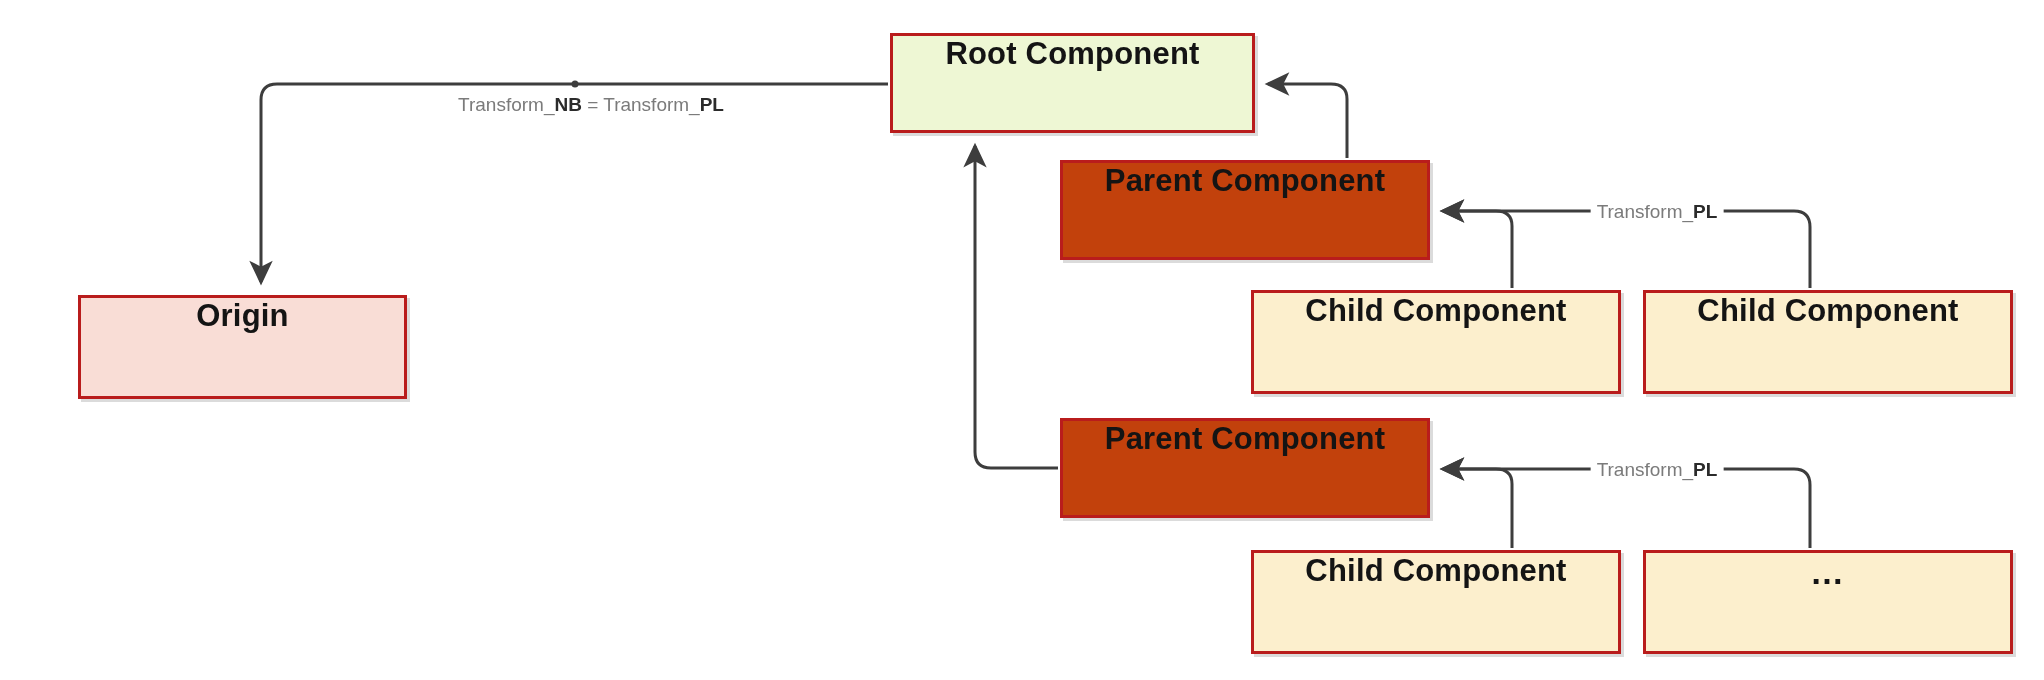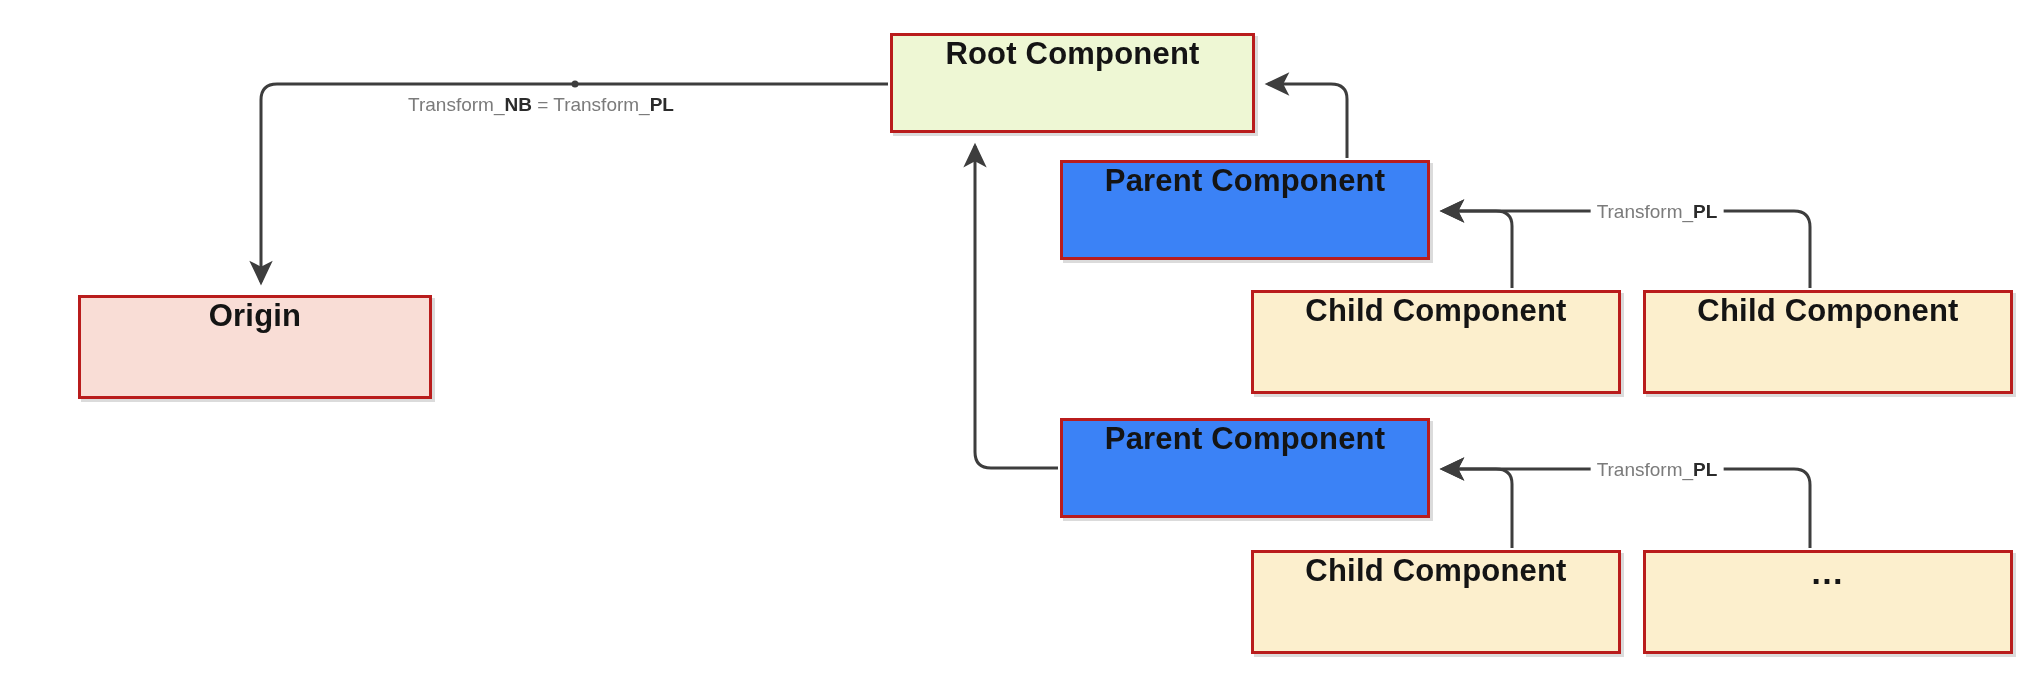--- a/index.html
+++ b/index.html
@@ -31,21 +31,21 @@
     display: flex;
     justify-content: center;
     font-weight: bold;
     font-size: 31px;
     letter-spacing: 0.2px;
     color: #141414;
     box-shadow: 3px 3px 0 rgba(0,0,0,0.14);
   }
   .node-root      { background: #eef7d4; }
   .node-origin    { background: #f9ddd6; }
-  .node-parent    { background: #3b82f6; }
+  .node-parent    { background: #c2410c; }
   .node-child     { background: #fcefcd; margin-left: 36px; }
   .node-ellipsis  { background: #fcefcd; font-size: 34px; letter-spacing: 2px; }
 
   .edge-label {
     position: absolute;
     font-size: 19px;
     color: #7b7b7b;
     background: #ffffff;
     white-space: nowrap;
     padding: 0 6px;
@@ -82,21 +82,21 @@
 
     <path d="M 1512,548 L 1512,484 Q 1512,469 1496,469 L 1443,469" fill="none" stroke="#3d3d3d" stroke-width="3" marker-end="url(#arrow)"></path>
 
     <path d="M 1810,548 L 1810,485 Q 1810,469 1794,469 L 1443,469" fill="none" stroke="#3d3d3d" stroke-width="3" marker-end="url(#arrow)"></path>
   </svg>
 
   <div class="node node-root" style="left:890px; top:33px; width:365px; height:100px;">
     <span>Root Component</span>
   </div>
 
-  <div class="node node-origin" style="left:78px; top:295px; width:354px; height:104px;">
+  <div class="node node-origin" style="left:78px; top:295px; width:329px; height:104px;">
     <span>Origin</span>
   </div>
 
   <div class="node node-parent" style="left:1060px; top:160px; width:370px; height:100px;">
     <span>Parent Component</span>
   </div>
 
   <div class="node node-child" style="left:1215px; top:290px; width:370px; height:104px;">
     <span>Child Component</span>
   </div>
@@ -110,21 +110,21 @@
   </div>
 
   <div class="node node-child" style="left:1215px; top:550px; width:370px; height:104px;">
     <span>Child Component</span>
   </div>
 
   <div class="node node-child node-ellipsis" style="left:1607px; top:550px; width:370px; height:104px;">
     <span>…</span>
   </div>
 
-  <div class="edge-label" style="left:541px; top:105px;">
+  <div class="edge-label" style="left:591px; top:105px;">
     <span>Transform_</span><b>NB</b><span> = Transform_</span><b>PL</b>
   </div>
 
 
   <div class="edge-label" style="left:1657px; top:212px;">
     <span>Transform_</span><b>PL</b>
   </div>
 
   <div class="edge-label" style="left:1657px; top:470px;">
     <span>Transform_</span><b>PL</b>

